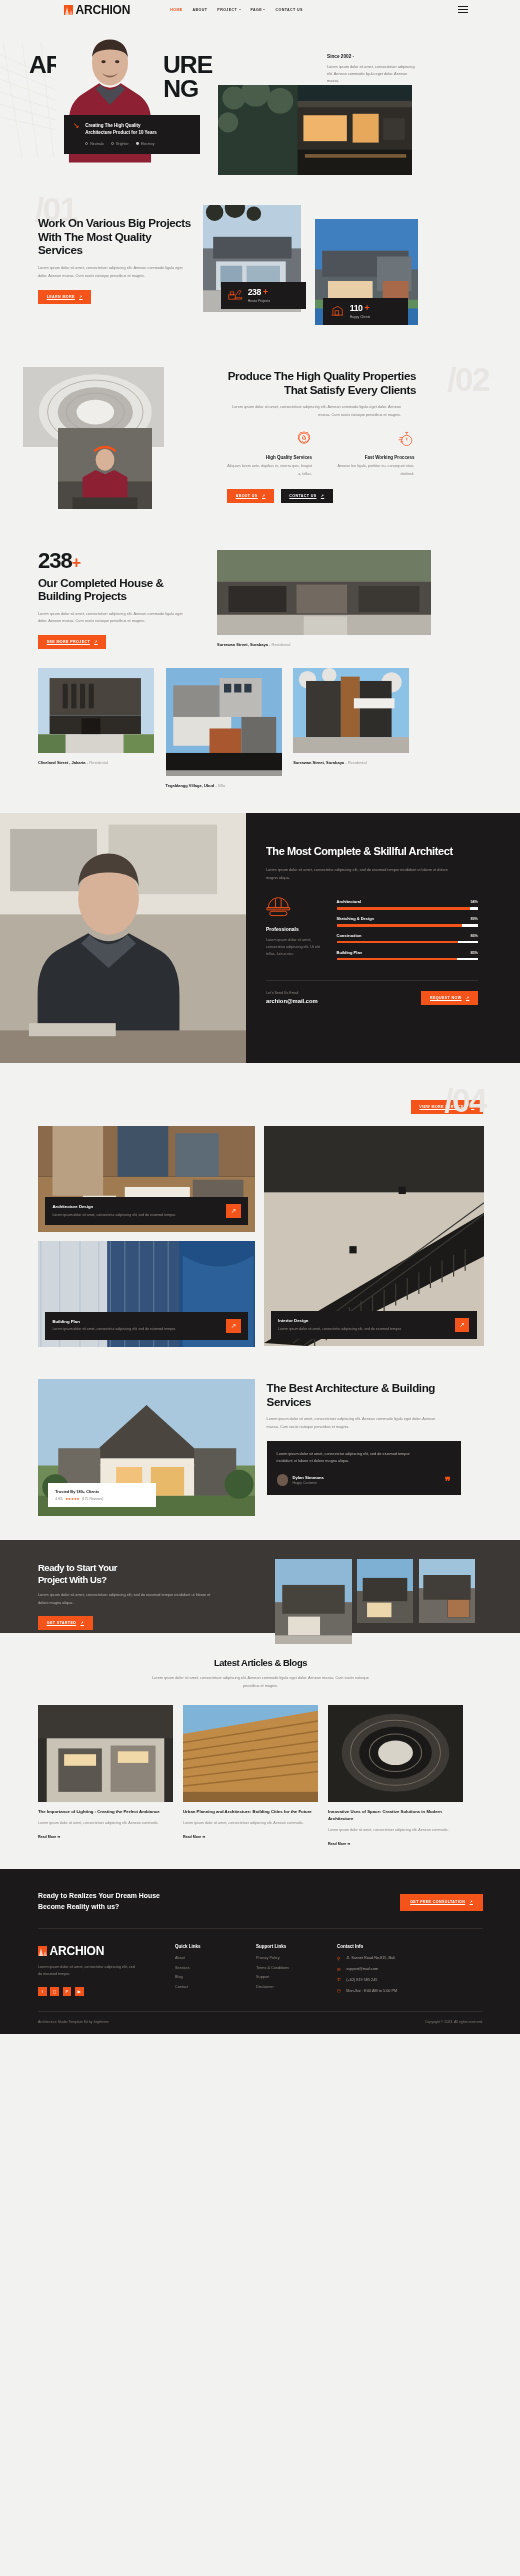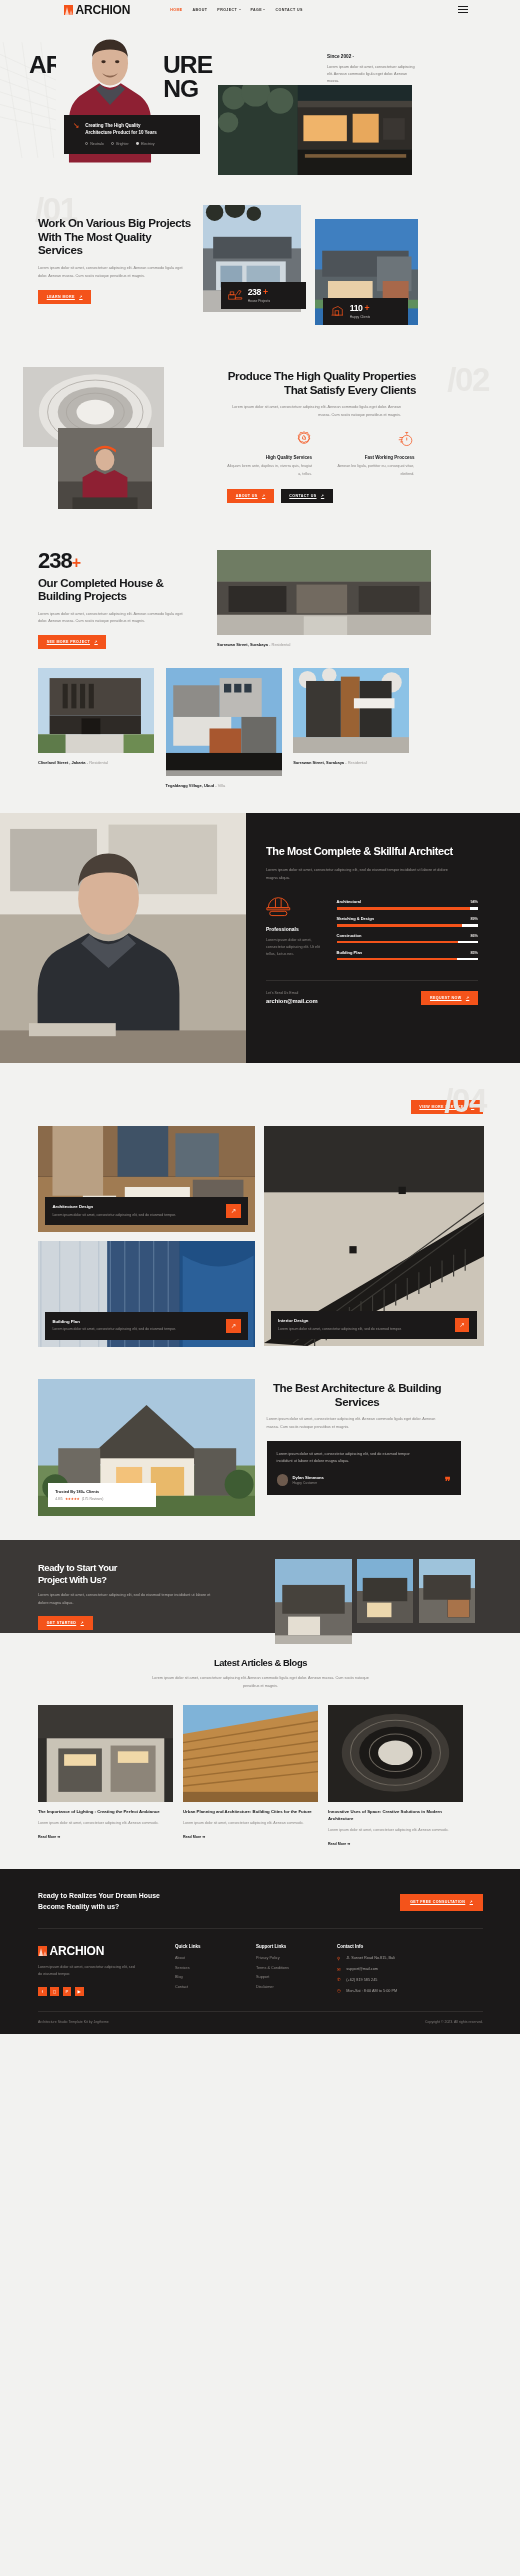--- a/index.html
+++ b/index.html
@@ -180,21 +180,21 @@
   .best{ padding:7.2px 0 24.6px; }
   .best-grid{ display:flex; gap:11.6px; padding:0 38px; }
   .best-left{ width:217px; position:relative; }
   .trust{
     position:absolute; left:10px; bottom:8.7px; background:#fff; padding:5.8px 7.2px; width:108px;
   }
   .trust h6{ font-size:3.9px; font-weight:bold; color:#17181a; }
   .trust .rate{ display:flex; align-items:center; gap:2.2px; margin-top:2.9px; font-size:3.4px; color:#8a8785; }
   .stars{ color:#f4531a; letter-spacing:-0.3px; font-size:3.6px; }
   .best-right{ width:194px; padding-top:2.9px; }
-  .best-right h2{ width:181px;text-align:center; }
+  .best-right h2{ width:181px; }
   .best-right p.body{ width:178px; margin-top:8px; }
   .quote{ background:#1b1919; margin-top:10px; padding:9.4px 10px; position:relative; }
   .quote p{ font-size:3.8px; line-height:1.95; color:#b6b2af; width:137px; }
   .quote .who{ display:flex; align-items:center; gap:4.3px; margin-top:8.7px; }
   .av{ width:11.6px;height:11.6px;border-radius:50%;background:#6d5a4d; flex:none;}
   .quote .nm{ font-size:4.2px; font-weight:bold; color:#fff; }
   .quote .rl{ font-size:3.3px; color:#8c8885; margin-top:1.4px; }
   .qmark{ position:absolute; right:10px; bottom:8.7px; color:#f4531a; font-size:11px; font-weight:bold; line-height:1;}
 
   

